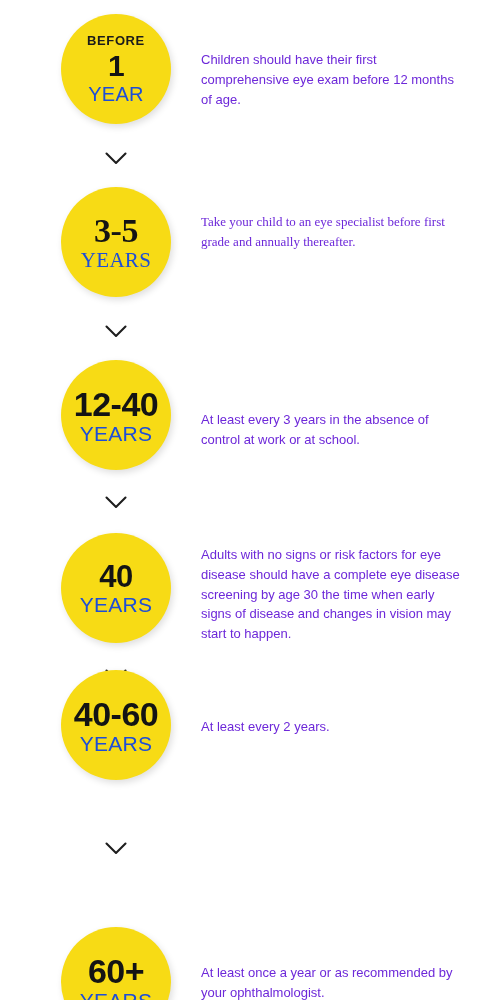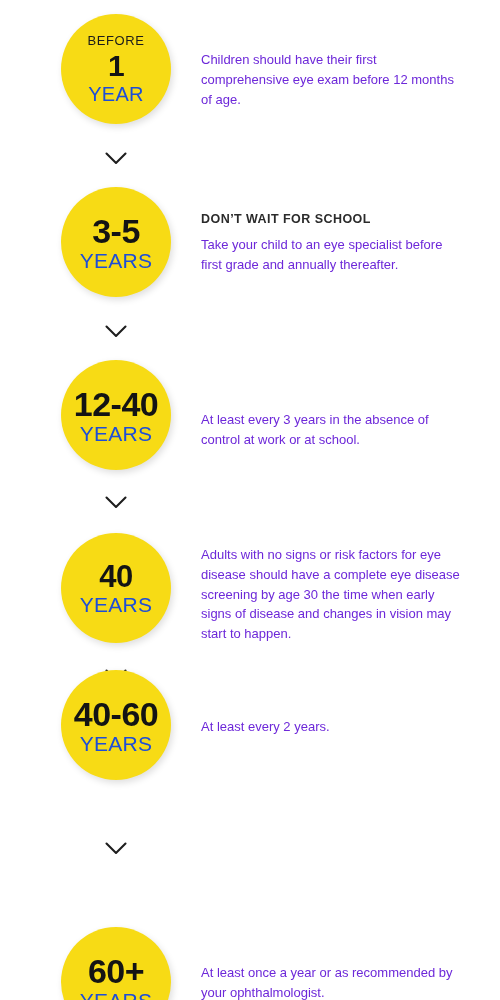--- a/index.html
+++ b/index.html
@@ -39,21 +39,21 @@
     display: flex;
     flex-direction: column;
     align-items: center;
     justify-content: center;
     text-align: center;
     line-height: 1;
   }
 
   .badge-pre {
     font-size: 13px;
-    font-weight: 400;
+    font-weight: 700;
     color: #1b1b1b;
     letter-spacing: 0.6px;
     margin-bottom: 3px;
   }
 
   .badge-value {
     font-size: 34px;
     font-weight: 700;
     color: #141414;
     letter-spacing: -0.5px;
@@ -130,27 +130,26 @@
       <div class="content-body">Children should have their first comprehensive eye exam before 12 months of age.</div>
     </div>
   </div>
 
   <div class="chevron" style="top:152px;">
     <svg width="22" height="14" viewBox="0 0 22 14">
         <path d="M1.5 1.5 L11 11 L20.5 1.5" fill="none" stroke="#1e1e1e" stroke-width="2.1" stroke-linecap="round" stroke-linejoin="round"></path>
       </svg>
   </div>
 
-  <div class="row" style="top:187px;">
+  <div class="row" style="top:187px;font-family:Liberation Serif, serif;">
     <div class="badge">
       <div class="badge-value">3-5</div>
       <div class="badge-unit">YEARS</div>
     </div>
     <div class="content" style="top:25px;">
-      <div class="content-heading">DON’T WAIT FOR SCHOOL</div>
       <div class="content-body">Take your child to an eye specialist before first grade and annually thereafter.</div>
     </div>
   </div>
 
   <div class="chevron" style="top:325px;">
     <svg width="22" height="14" viewBox="0 0 22 14">
         <path d="M1.5 1.5 L11 11 L20.5 1.5" fill="none" stroke="#1e1e1e" stroke-width="2.1" stroke-linecap="round" stroke-linejoin="round"></path>
       </svg>
   </div>
 

